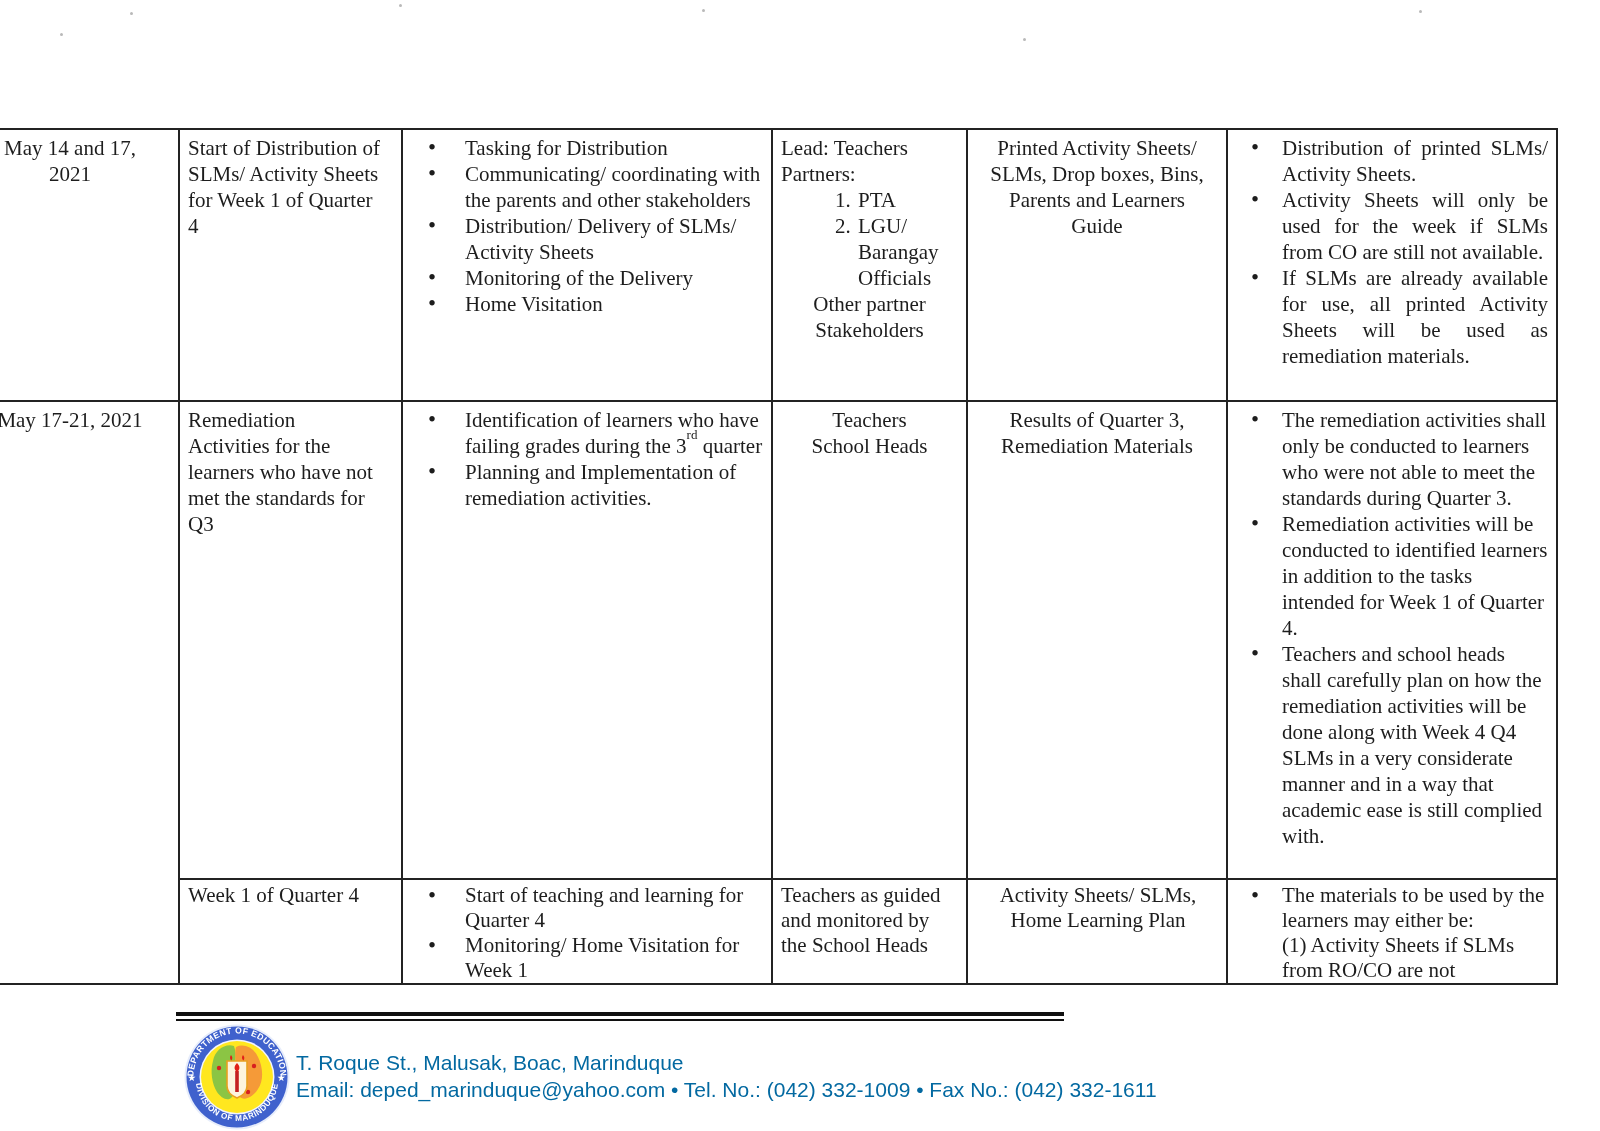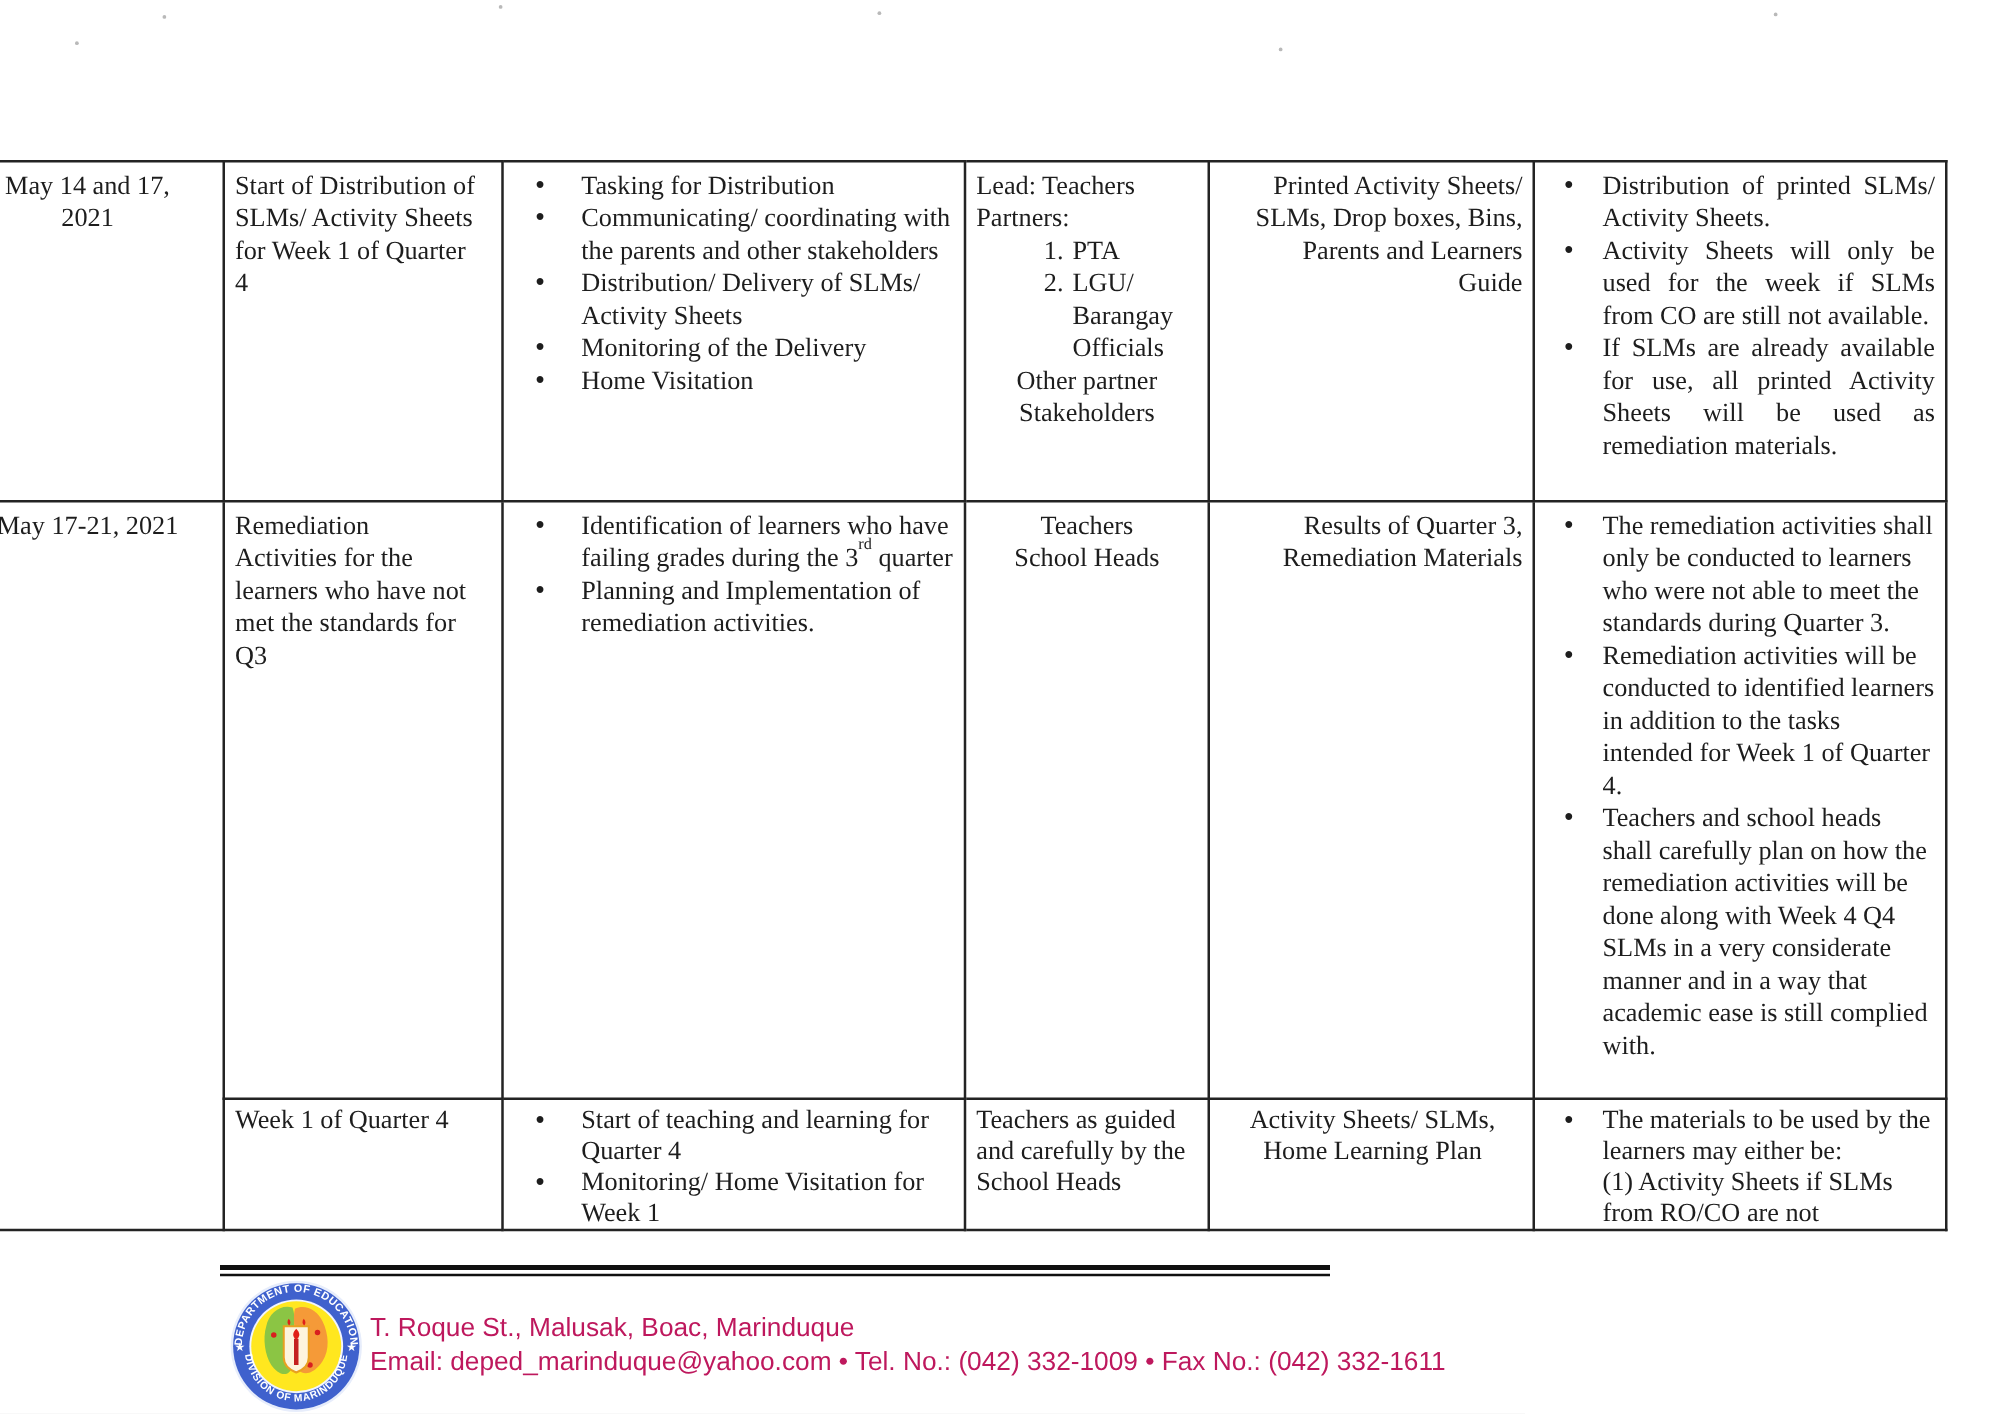--- a/index.html
+++ b/index.html
@@ -34,21 +34,21 @@
   }
   table.sched tr.r1{height:272px;}
   table.sched tr.r2{height:478px;}
   table.sched tr.r3{height:105px;}
   table.sched tr.r3 td{line-height:25px;padding-top:3px;}
   td.first{border-left:none;}
   td.c-date{text-align:center;white-space:pre-line;}
   td.c-activity{white-space:pre-line;border-radius:27px;}
   td.c-tasks{padding-left:0;padding-right:4px;}
   td.c-lead{padding-left:7px;padding-right:4px;}
-  td.c-res{text-align:right;white-space:pre-line;}
+  td.c-res{text-align:center;white-space:pre-line;}
   td.c-res.left{text-align:center;padding-left:10px;}
   td.c-remarks{padding-left:0;padding-right:9px;}
   td.c-remarks.just li{text-align:justify;}
   
   ul.blt{margin:0;padding:0;list-style:none;}
   ul.blt li{position:relative;padding-left:54px;white-space:pre-line;}
   td.c-remarks ul.blt li{padding-left:46px;}
   ul.blt li::before{
     content:"\2022";
     position:absolute;left:17px;top:0;
@@ -63,21 +63,21 @@
   sup{font-size:0.62em;line-height:0;position:relative;top:-0.45em;}
   
   .foot-rule{
     position:absolute;left:176px;top:1012px;width:888px;height:3px;
     border-top:4px solid #101010;border-bottom:2px solid #101010;
   }
   .logo{position:absolute;left:184px;top:1024px;width:106px;height:106px;}
   .foot-text{
     position:absolute;left:296px;top:1049px;
     font-family:"Liberation Sans","DejaVu Sans",sans-serif;
-    font-size:21px;line-height:27px;color:#be185d;
+    font-size:21px;line-height:27px;color:#0369a1;
   }
   
   .speck{position:absolute;background:#b9b9b9;border-radius:50%;}
 </style>
 </head>
 <body>
 
 <div class="page">
 
   <div class="speck" style="left:130px;top:12px;width:3px;height:3px;"></div>
@@ -164,21 +164,21 @@
       </tr>
 
       <tr class="r3">
         <td class="c-activity">Week 1 of Quarter 4</td>
         <td class="c-tasks">
           <ul class="blt">
               <li>Start of teaching and learning for Quarter 4</li>
               <li>Monitoring/ Home Visitation for Week 1</li>
             </ul>
         </td>
-        <td class="c-lead">Teachers as guided and carefully by the School Heads</td>
+        <td class="c-lead">Teachers as guided and monitored by the School Heads</td>
         <td class="c-res left">Activity Sheets/ SLMs,
 Home Learning Plan</td>
         <td class="c-remarks">
           <ul class="blt">
               <li>The materials to be used by the learners may either be:
 (1) Activity Sheets if SLMs from RO/CO are not</li>
             </ul>
         </td>
       </tr>
     </tbody>

